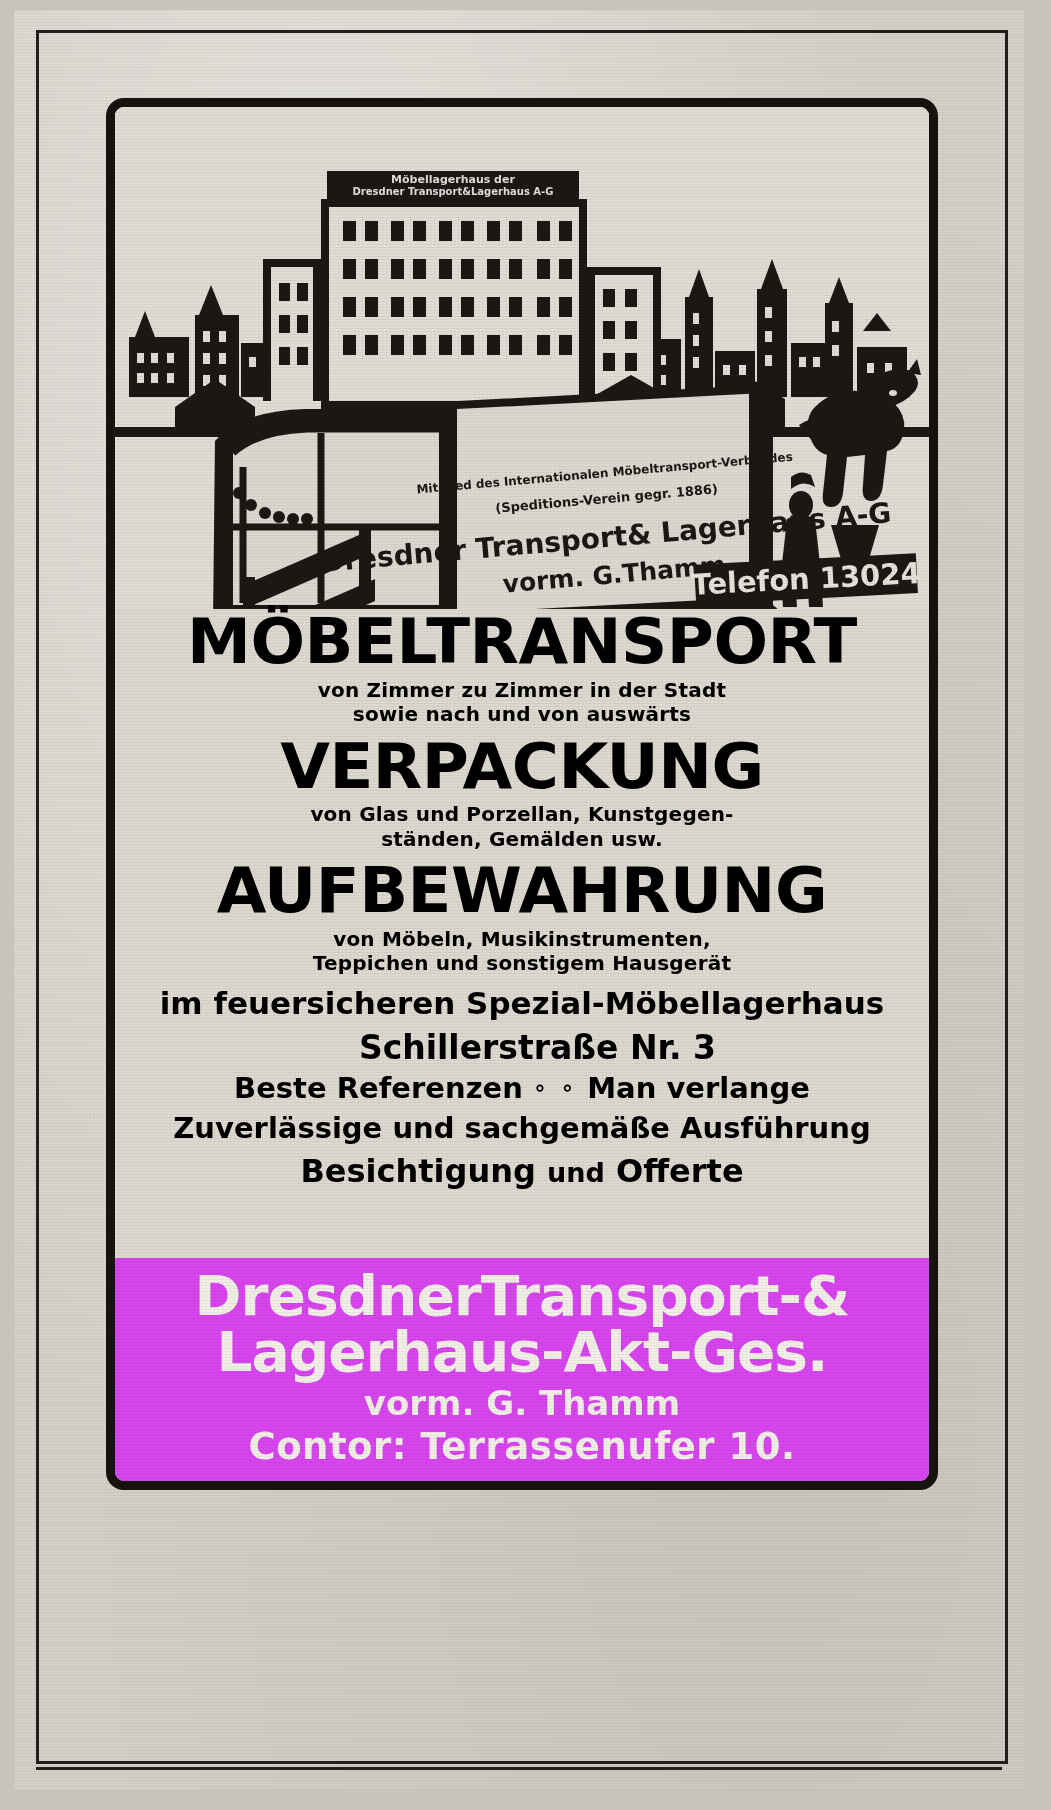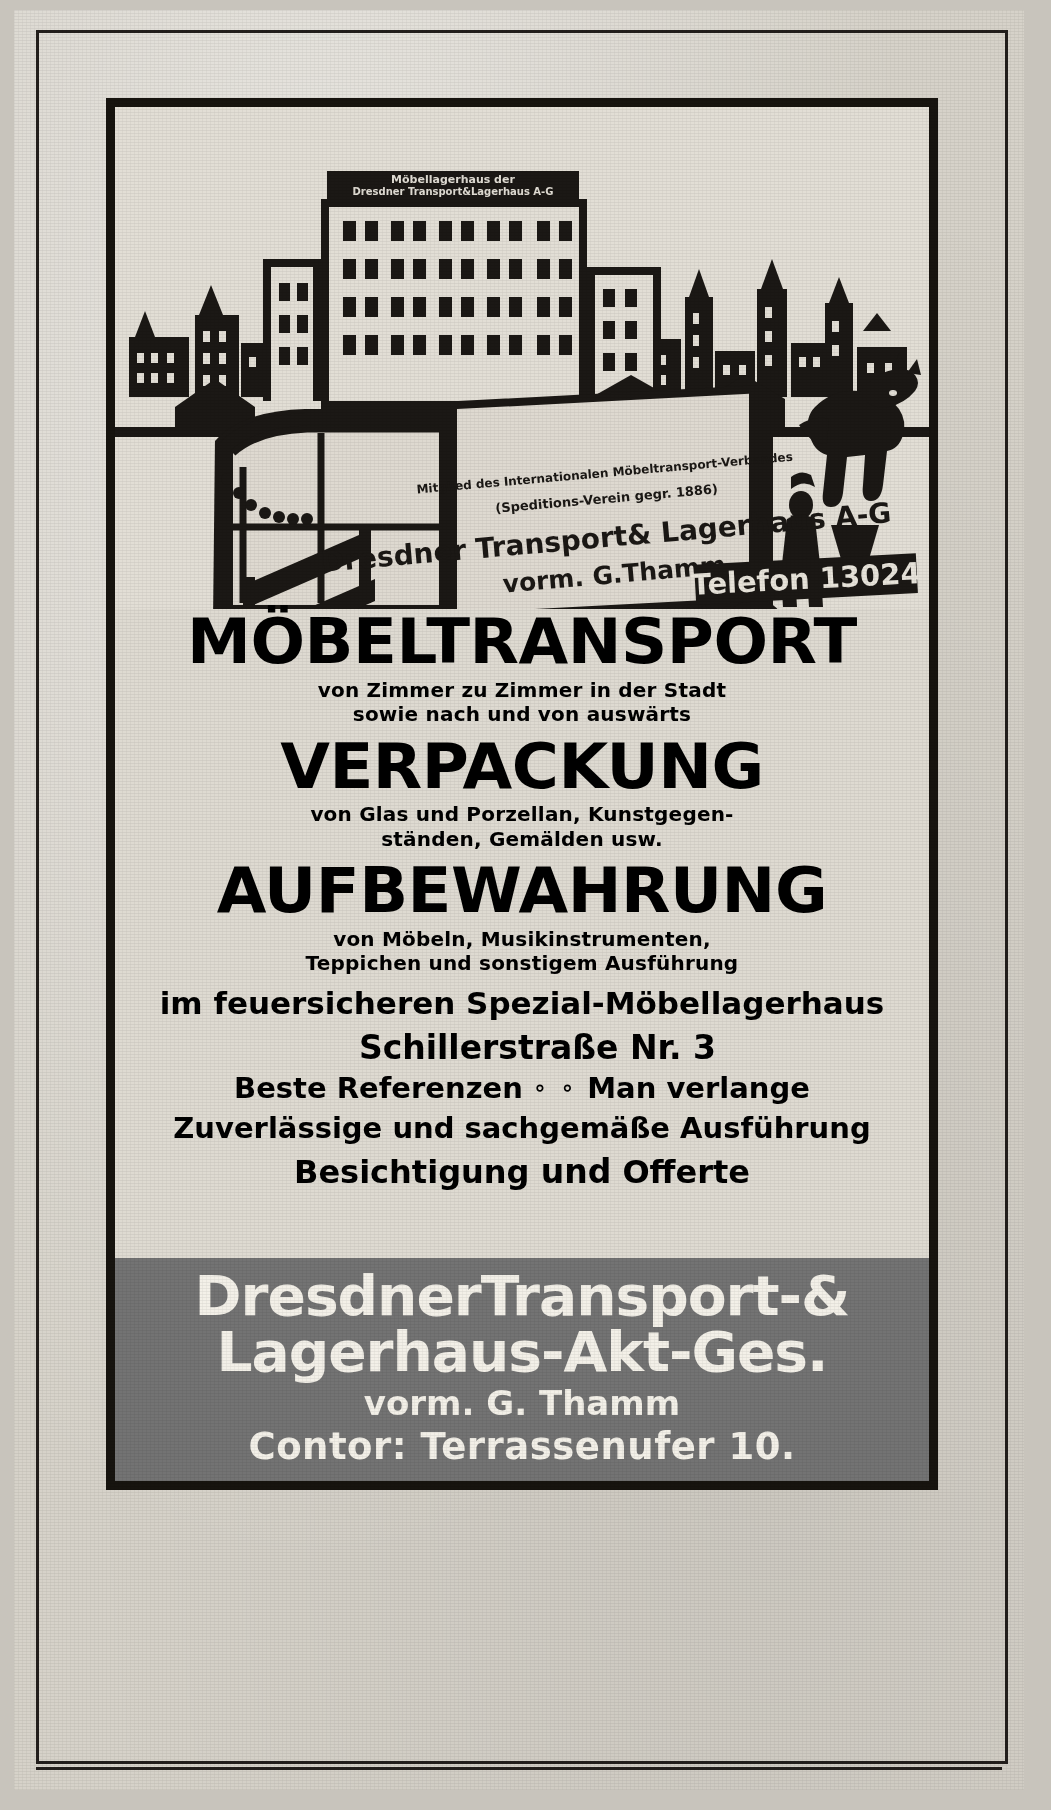--- a/index.html
+++ b/index.html
@@ -57,21 +57,21 @@
   }
 
   
   .ad {
     position: absolute;
     left: 92px;
     top: 88px;
     width: 832px;
     height: 1392px;
     border: 9px solid #17140f;
-    border-radius: 0;
+    border-radius: 18px;
     background: #dedad1;
     box-sizing: border-box;
     overflow: hidden;
   }
 
   
   .illo {
     position: relative;
     width: 100%;
     height: 502px;
@@ -132,31 +132,31 @@
   }
   .h-last {
     font-family: "DejaVu Sans", sans-serif;
     font-size: 32px;
     font-weight: bold;
     line-height: 1.2;
     margin: 6px 0 0 0;
   }
   .h-last .thin {
     font-weight: bold;
-    font-size: 33px;
+    font-size: 27px;
     margin-top: 32px;
   }
 
   
   .footer {
     position: absolute;
     left: 0;
     right: 0;
     bottom: 0;
-    background: #737373;
+    background: #d946ef;
     color: #f3f0e8;
     padding: 10px 0 14px 0;
     text-align: center;
   }
   .f1 {
     font-family: "DejaVu Sans", sans-serif;
     font-weight: bold;
     font-size: 55px;
     line-height: 1.02;
     letter-spacing: -1px;
@@ -470,21 +470,21 @@
 
         <div class="h-big">VERPACKUNG</div>
         <div class="h-sub">
           <span>von Glas und Porzellan, Kunstgegen-</span><br>
           <span>ständen, Gemälden usw.</span>
         </div>
 
         <div class="h-big">AUFBEWAHRUNG</div>
         <div class="h-sub">
           <span>von Möbeln, Musikinstrumenten,</span><br>
-          <span>Teppichen und sonstigem Ausführung</span>
+          <span>Teppichen und sonstigem Hausgerät</span>
         </div>
 
         <div class="h-line-bold">im feuersicheren Spezial-Möbellagerhaus</div>
         <div class="h-line-med">Schillerstraße Nr. 3</div>
         <div class="h-line-reg">
           <span>Beste Referenzen</span>
           <span class="small-dots">∘ ∘</span>
           <span>Man verlange</span>
         </div>
         <div class="h-line-reg">Zuverlässige und sachgemäße Ausführung</div>

